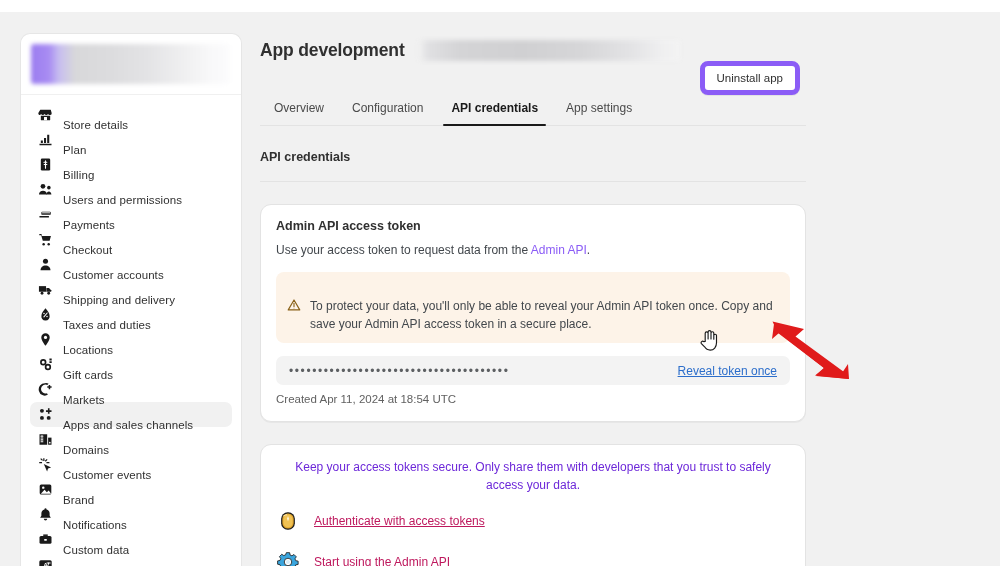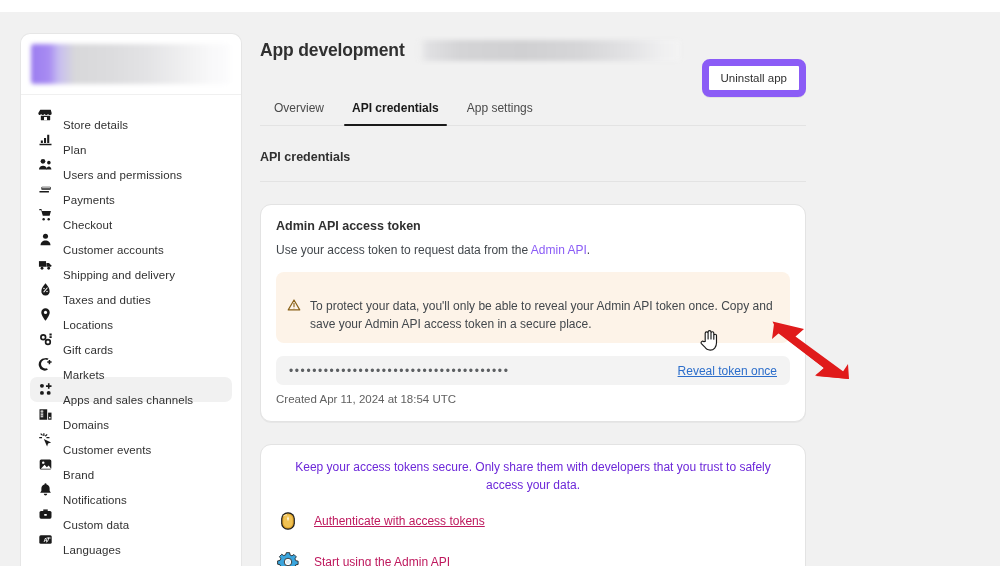--- a/index.html
+++ b/index.html
@@ -106,24 +106,24 @@
     width: 262px; height: 21px;
     border-radius: 2px;
     background: linear-gradient(90deg,
       #f1f1f1 0%, #e0e0e2 4%, #d4d4d6 16%,
       #d0d0d2 40%, #d6d6d8 62%, #e2e2e4 80%,
       #efeff0 93%, #f3f3f3 100%);
     filter: blur(2px);
   }
   .uninstall-btn {
     position: absolute;
-    right: 0; top: 45px;
+    right: 6px; top: 45px;
     transform: translateY(-50%);
     background: #ffffff;
-    border: 7px solid #8b5cf6;
+    border: 5px solid #8b5cf6;
     border-radius: 8px;
     box-shadow: 0 1px 0 rgba(0,0,0,0.06);
     padding: 6px 12px;
     font-size: 11.5px;
     color: #303030;
     font-family: "Liberation Sans", sans-serif;
     cursor: pointer;
     white-space: nowrap;
   }
 
@@ -313,20 +313,29 @@
         <path fill="currentColor" d="M3 9h2.2v2.6H3z"></path>
         <path fill="currentColor" d="M6.4 6.4h2.2v5.2H6.4z"></path>
         <path fill="currentColor" d="M9.8 2.8h2.2v8.8H9.8z"></path>
             </svg>
           </span>
           <span class="nav-label">Plan</span>
         </div>
         <div class="nav-item">
           <span class="nav-icon">
             <svg viewBox="0 0 16 16" width="15" height="15">
+        <rect x="3" y="1.6" width="10" height="12.8" rx="1.4" fill="currentColor"></rect>
+        <path d="M8 4v8M6.3 5.6h3.1M6.6 8h2.8" stroke="#ffffff" stroke-width="1.2" stroke-linecap="round"></path>
+            </svg>
+          </span>
+          <span class="nav-label">Billing</span>
+        </div>
+        <div class="nav-item">
+          <span class="nav-icon">
+            <svg viewBox="0 0 16 16" width="15" height="15">
         <circle cx="5.3" cy="4.6" r="2.5" fill="currentColor"></circle>
         <path fill="currentColor" d="M1 13.4c0-2.5 1.9-4.2 4.3-4.2s4.3 1.7 4.3 4.2Z"></path>
         <circle cx="11.6" cy="6" r="1.9" fill="currentColor"></circle>
         <path fill="currentColor" d="M8.9 13.4c0-2 1.2-3.4 2.7-3.4s2.7 1.4 2.7 3.4Z"></path>
             </svg>
           </span>
           <span class="nav-label">Users and permissions</span>
         </div>
         <div class="nav-item">
           <span class="nav-icon">
@@ -482,20 +491,21 @@
 
   <main class="main">
     <div class="main-header">
       <div class="app-title">App development</div>
       <div class="title-redaction"></div>
     </div>
     <button class="uninstall-btn">Uninstall app</button>
 
     <div class="tabs" id="tab-bar">
         <div class="tab">Overview</div>
+        <div class="tab">Configuration</div>
         <div class="tab active">API credentials</div>
         <div class="tab">App settings</div>
       </div>
 
     <div class="section-title">API credentials</div>
     <div class="section-divider"></div>
 
     <section class="card">
       <div class="card-title">Admin API access token</div>
       <div class="card-sub">

